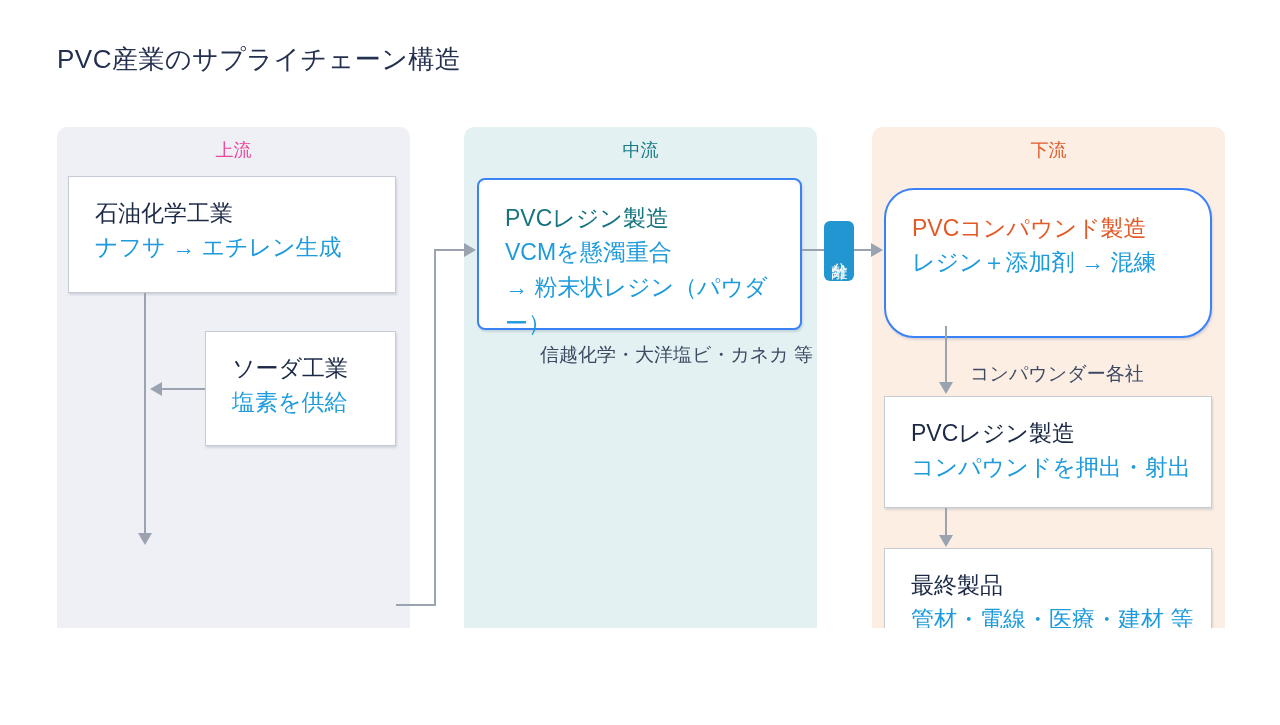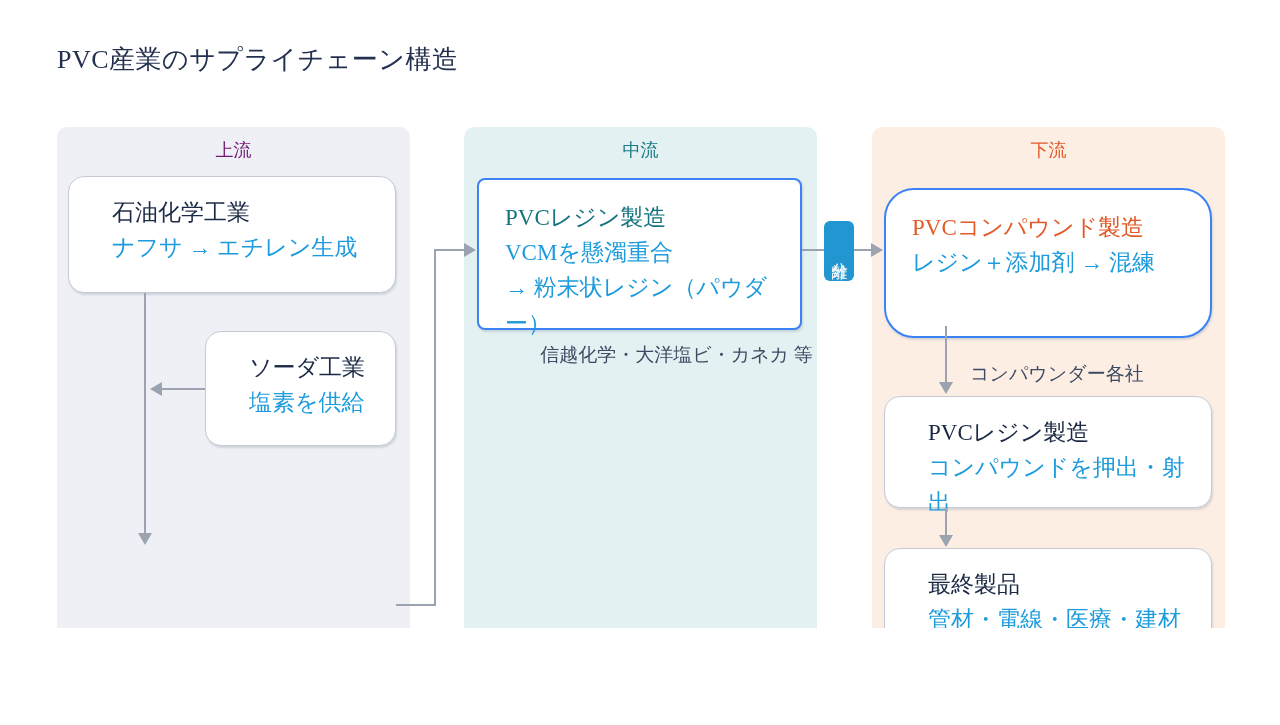--- a/index.html
+++ b/index.html
@@ -1,37 +1,37 @@
 <!DOCTYPE html>
 <html lang="ja"><head>
 <meta charset="utf-8">
 <style>
   html,body{margin:0;padding:0;background:#fff;}
   .canvas{
     position:relative;width:1280px;height:628px;overflow:hidden;background:#ffffff;
-    font-family:Liberation Serif, serif;
+    font-family:Liberation Sans, sans-serif;
   }
   .page-title{
     position:absolute;left:57px;top:42px;font-size:26px;font-weight:500;
     color:#24304f;letter-spacing:0.5px;
   }
   .panel{position:absolute;top:127px;height:558px;width:353px;border-radius:10px;}
   .panel-upstream{left:57px;background:#eef0f5;}
   .panel-midstream{left:464px;background:#e4f1f2;}
   .panel-downstream{left:872px;background:#fdeee4;}
   .panel-label{
     position:absolute;top:138px;width:353px;text-align:center;
     font-size:18px;font-weight:500;
   }
-  .lbl-up{left:57px;color:#701a75;}
+  .lbl-up{left:57px;color:#ec4899;}
   .lbl-mid{left:464px;color:#177b86;}
   .lbl-down{left:872px;color:#e05a28;}
   .node{
-    position:absolute;background:#ffffff;border:1px solid #c5cbd5;border-radius:16px;
-    box-sizing:border-box;padding:22px 16px 0 43px;
+    position:absolute;background:#ffffff;border:1px solid #c5cbd5;border-radius:0;
+    box-sizing:border-box;padding:22px 16px 0 26px;
     box-shadow:1px 2px 2px rgba(120,130,150,0.25);
   }
   .node-hl{border:2px solid #3b82f6;border-radius:8px;padding:24px 16px 0 26px;}
   .node-title{font-size:23px;font-weight:500;color:#1b2945;line-height:1.25;}
   .title-teal{color:#15747f;}
   .title-orange{color:#e25a28;}
   .node-sub{font-size:23px;color:#1d9bdc;margin-top:2px;line-height:1.55;}
   .caption{font-size:19px;color:#3d4a63;position:absolute;}
   .cap-center{left:464px;width:353px;text-align:center;padding-left:36px;}
   .line{position:absolute;background:#9aa3af;}

